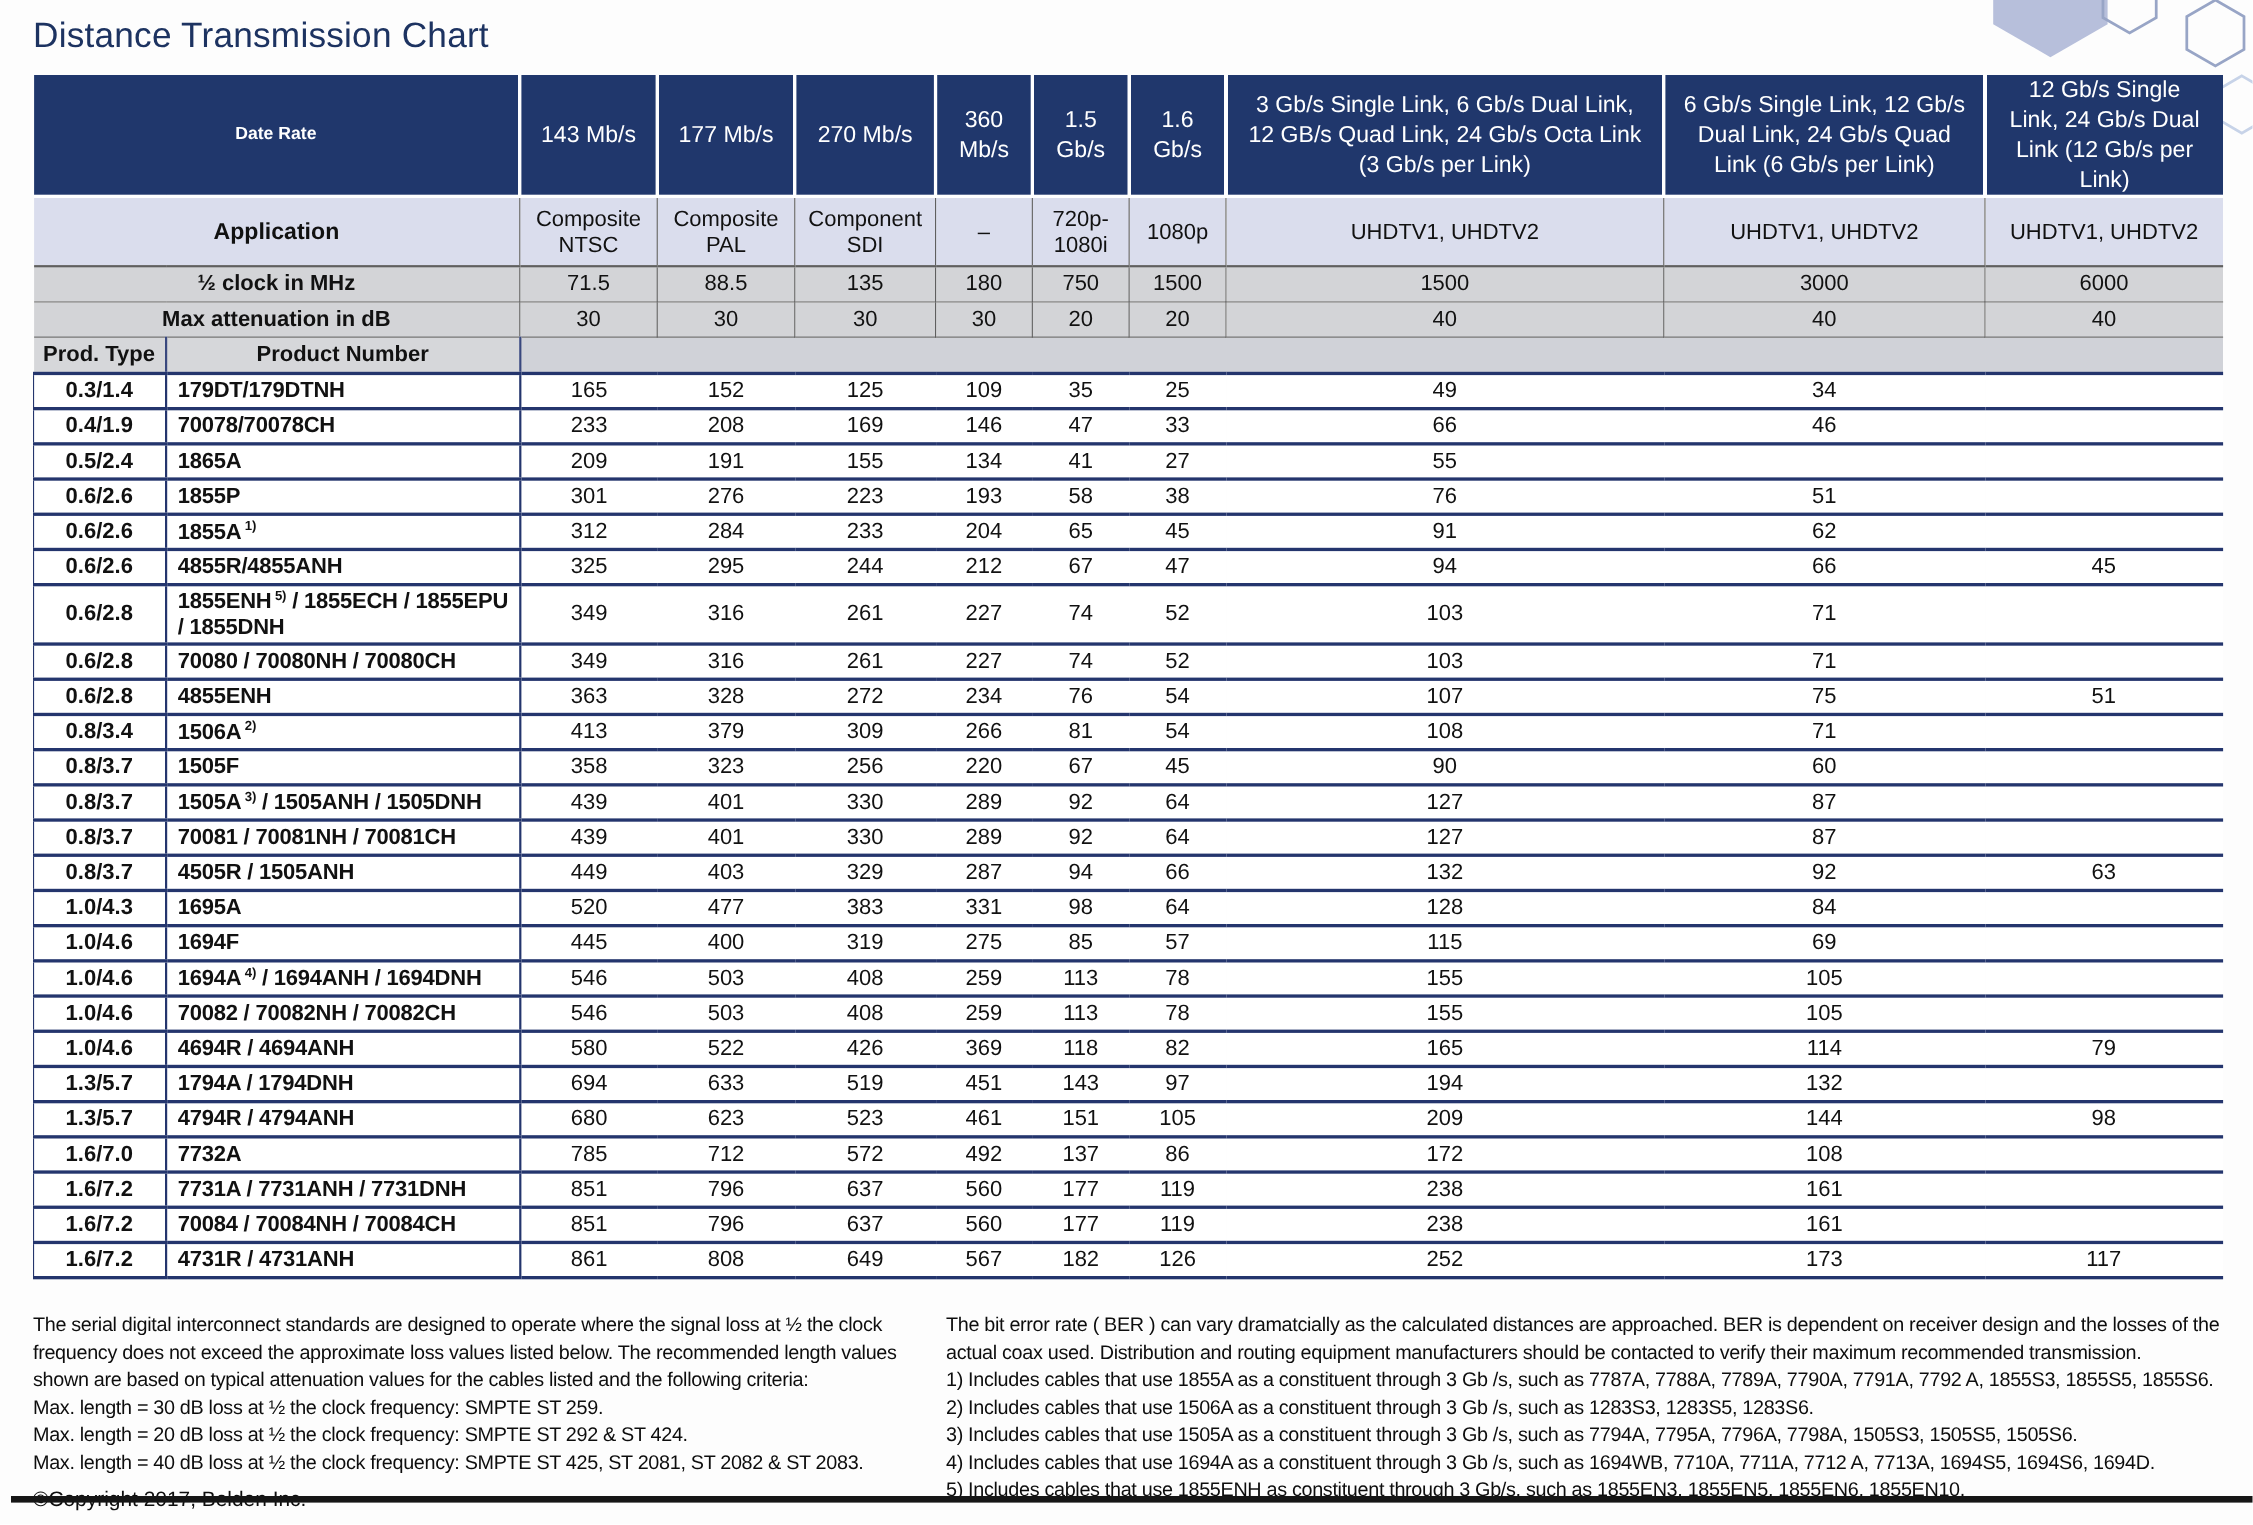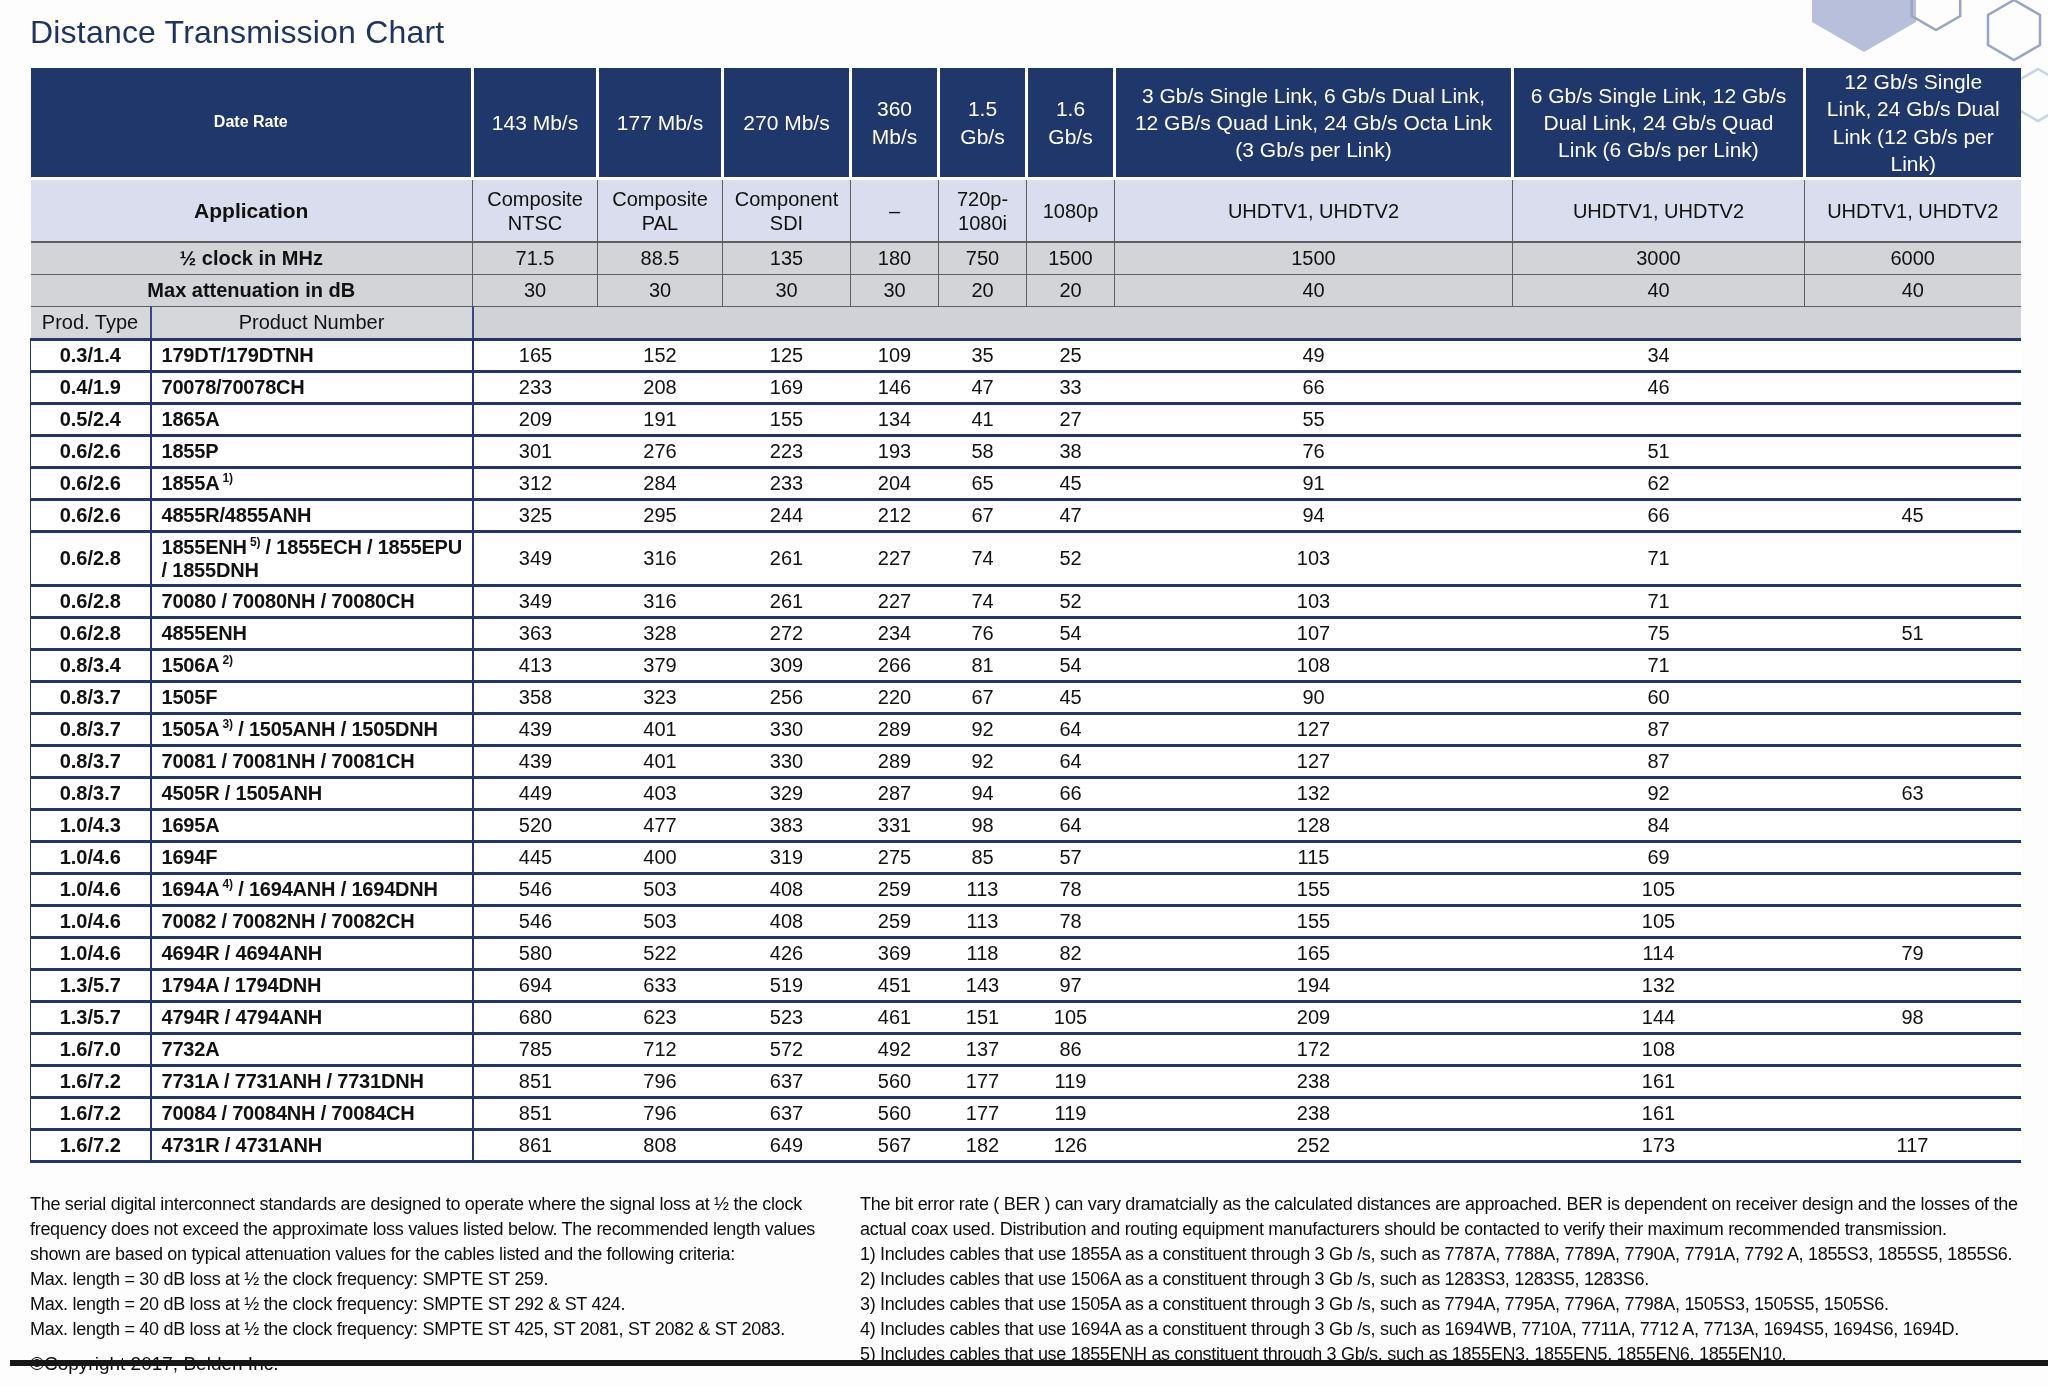--- a/index.html
+++ b/index.html
@@ -22,21 +22,21 @@
   tr.r-app td{background:#dadded;height:61px;font-size:20px;line-height:1.2;
               border-right:1px solid #5f5f5f;border-bottom:2px solid #5f5f5f;}
   tr.r-app td:last-child{border-right:none;}
   tr.r-app td.lblcell{font-weight:bold;font-size:21px;}
   
   tr.r-gray td{background:#d3d4d7;height:31px;font-size:20px;
                border-right:1px solid #5f5f5f;border-bottom:1px solid #5f5f5f;}
   tr.r-gray td:last-child{border-right:none;}
   tr.r-gray td.lblcell{font-weight:bold;}
   
-  tr.r-prodhdr td{background:#d6d7da;height:31px;font-size:20px;font-weight:normal;
+  tr.r-prodhdr td{background:#d6d7da;height:31px;font-size:20px;font-weight:bold;
                   border-bottom:1px solid #5f5f5f;}
   tr.r-prodhdr td.pth{border-right:2px solid #39487e;}
   tr.r-prodhdr td.blank{background:#d0d2d8;}
   
   tbody.data td{background:#fff;height:29px;font-size:20px;
                 border-top:3px solid #24356d;border-bottom:3px solid #24356d;}
   tbody.data tr.tall td{height:51px;}
   tbody.data td.pt{font-weight:bold;border-left:1px solid #24356d;
                    border-right:2px solid #24356d;}
   tbody.data td.pn{font-weight:bold;text-align:left;padding-left:10px;

